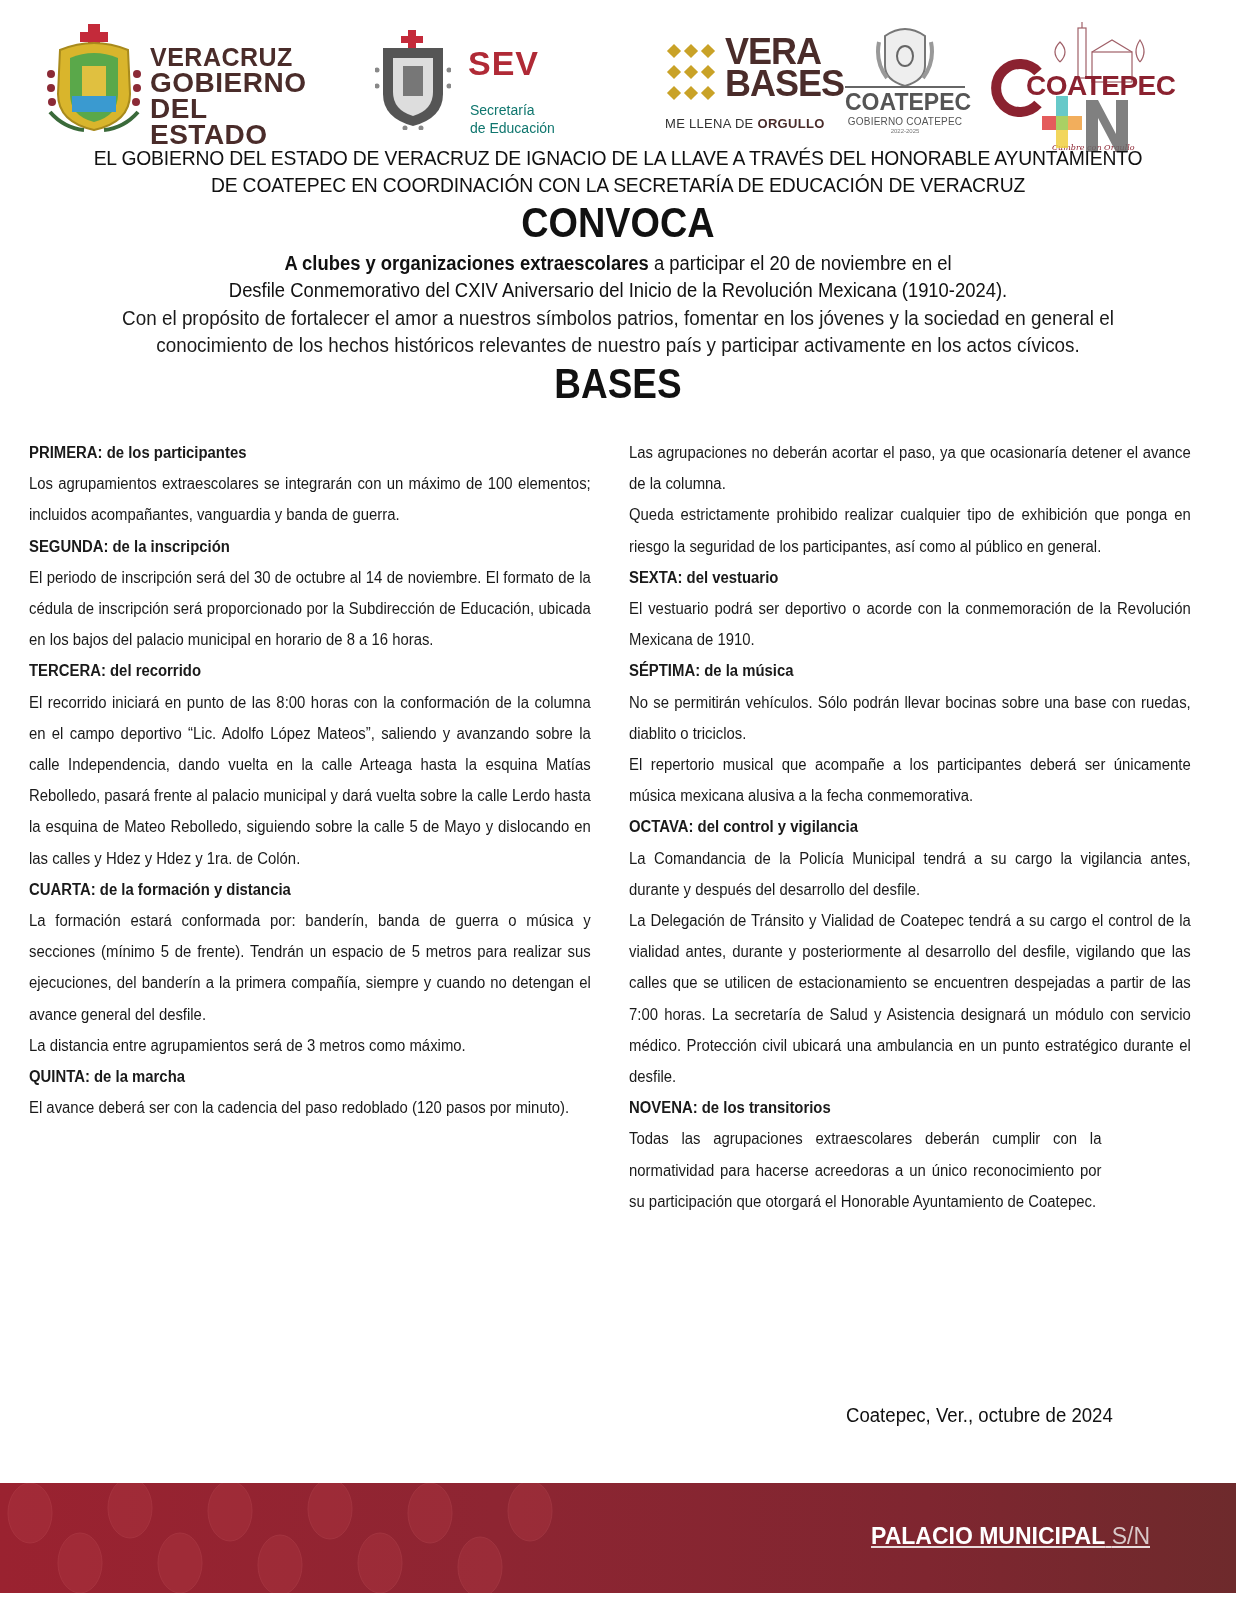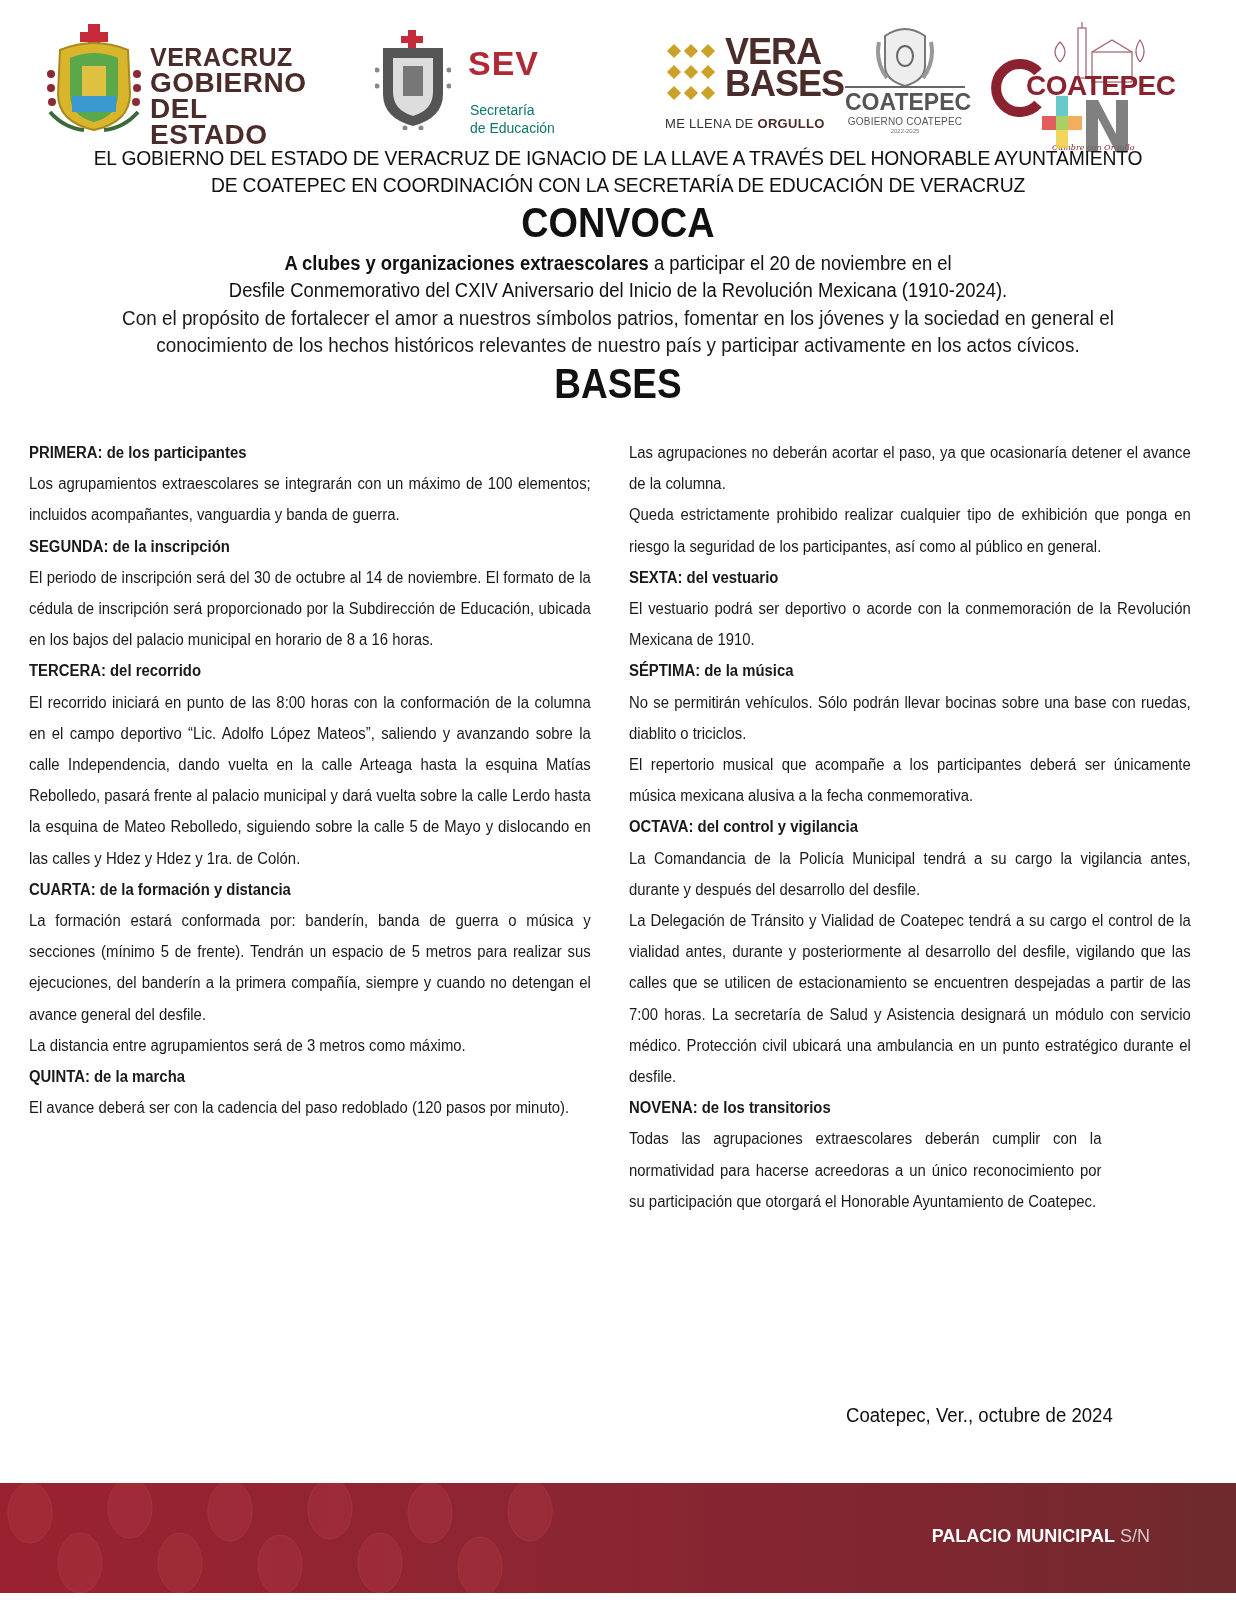--- a/index.html
+++ b/index.html
@@ -60,21 +60,21 @@
 
   .signoff { position: absolute; top: 1404px; left: 846px; font-size: 20px; color: #111; transform: scaleX(0.93); transform-origin: left top; }
 
   
   .footer {
     position: absolute; left: 0; top: 1483px; width: 1236px; height: 110px;
     background: linear-gradient(90deg, #9a2230 0%, #8e2532 40%, #7f2630 75%, #6e2a2c 100%);
     overflow: hidden;
   }
   .footer .beans { position: absolute; left: 0; top: 0; width: 600px; height: 110px; opacity: 0.35; }
-  .footer .addr { position: absolute; right: 86px; top: 40px; text-align: center; color: #e8dcdc; font-size: 18px; line-height: 26px; }
+  .footer .addr { position: absolute; right: 86px; top: 40px; text-align: center; color: #e8dcdc; font-size: 23px; line-height: 26px; text-decoration: underline; }
   .footer .addr b { color: #ffffff; }
   .footer .addr .light { color: #d8c8c8; font-weight: normal; }
 </style>
 </head>
 <body>
 
 <div class="logos">
 
   <div class="logo logo-ver">
     <svg class="shield" viewBox="0 0 100 110">

